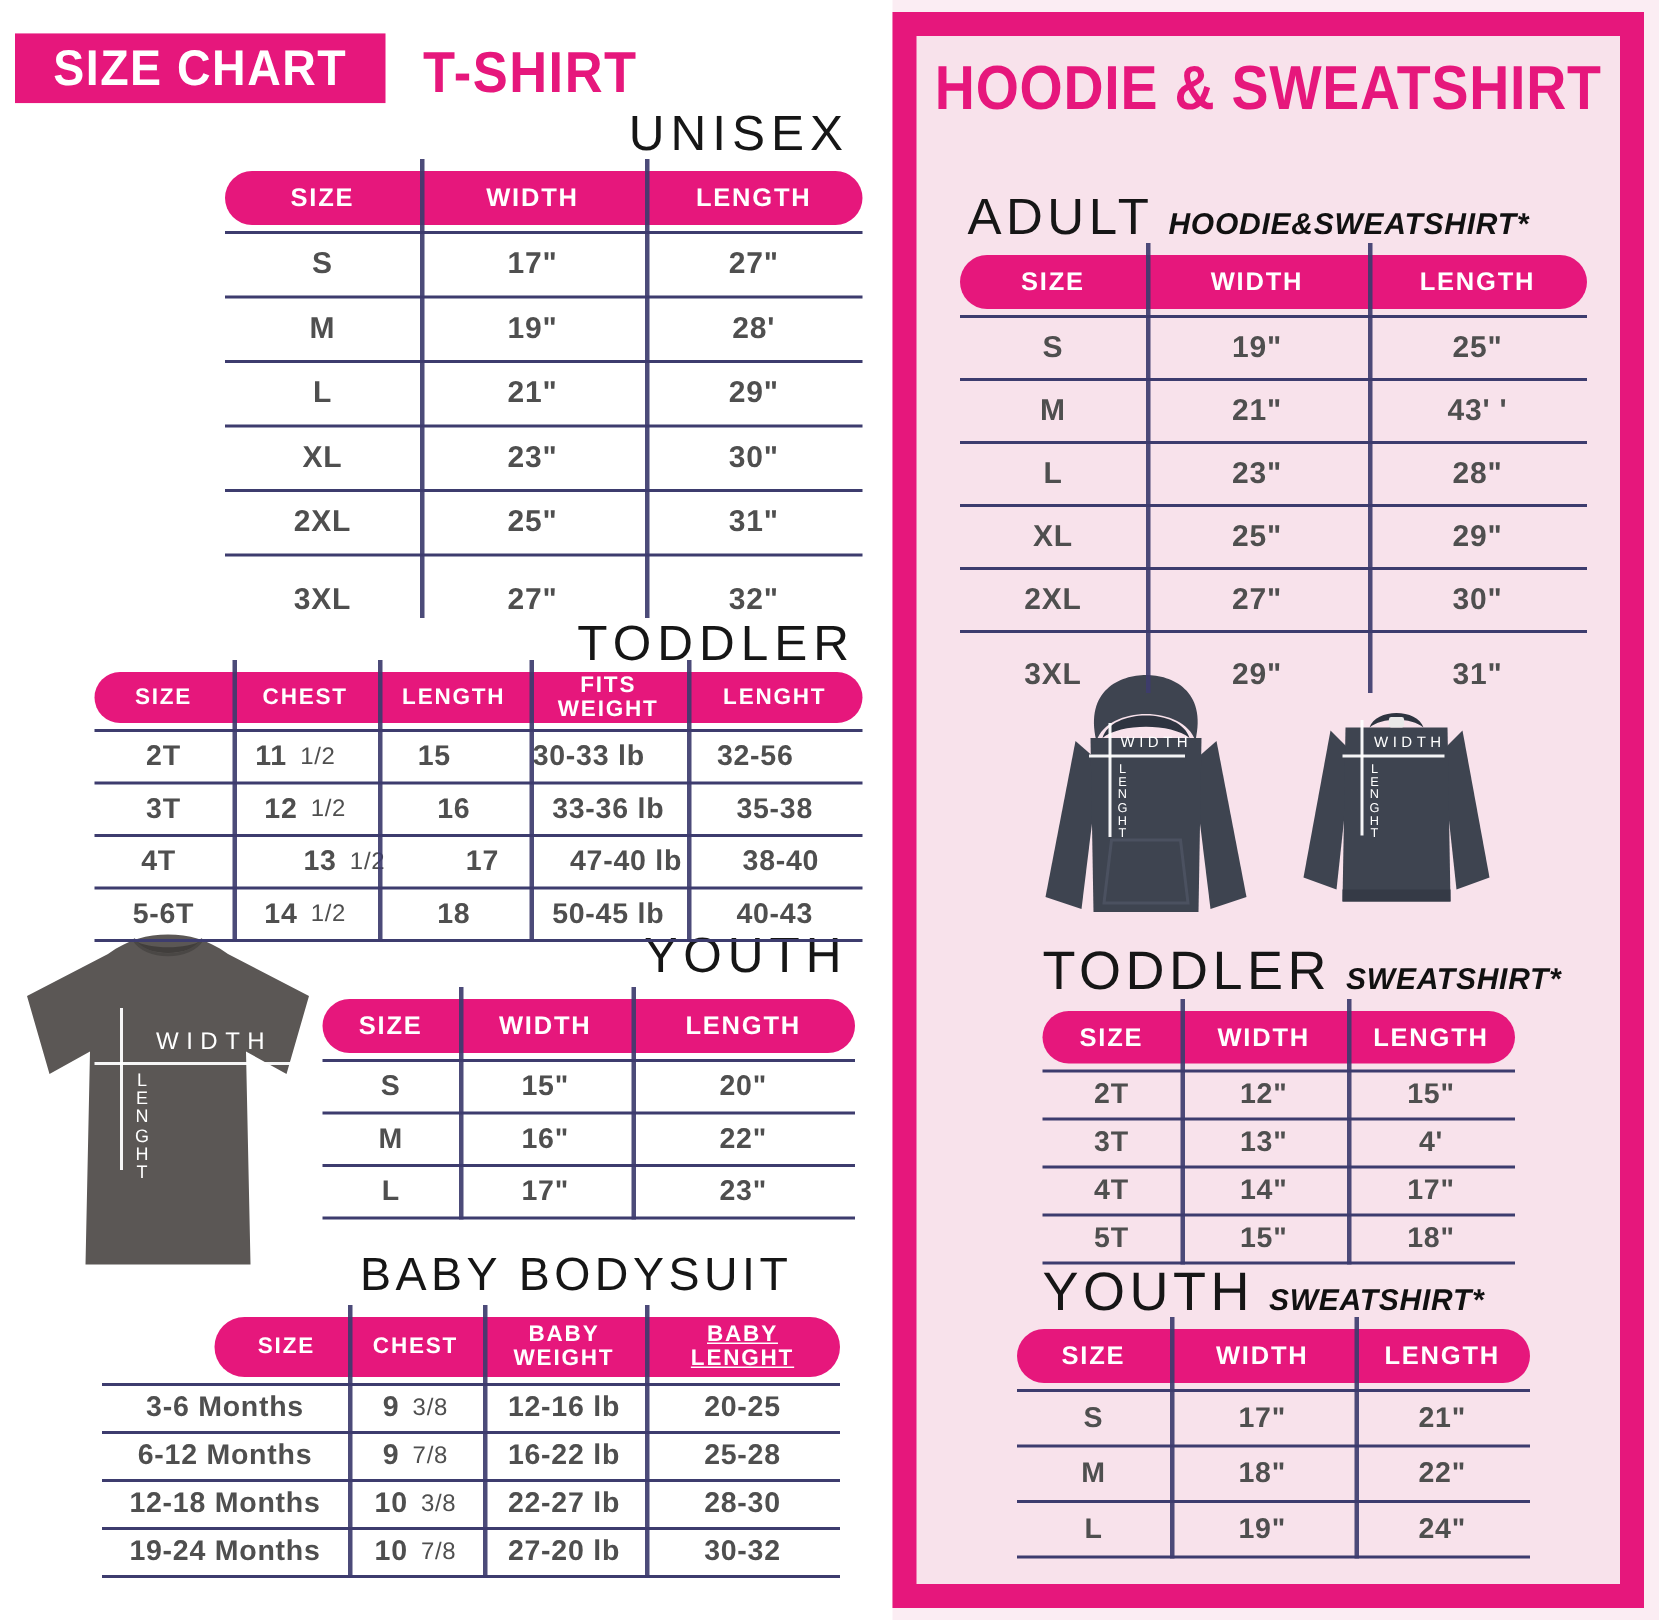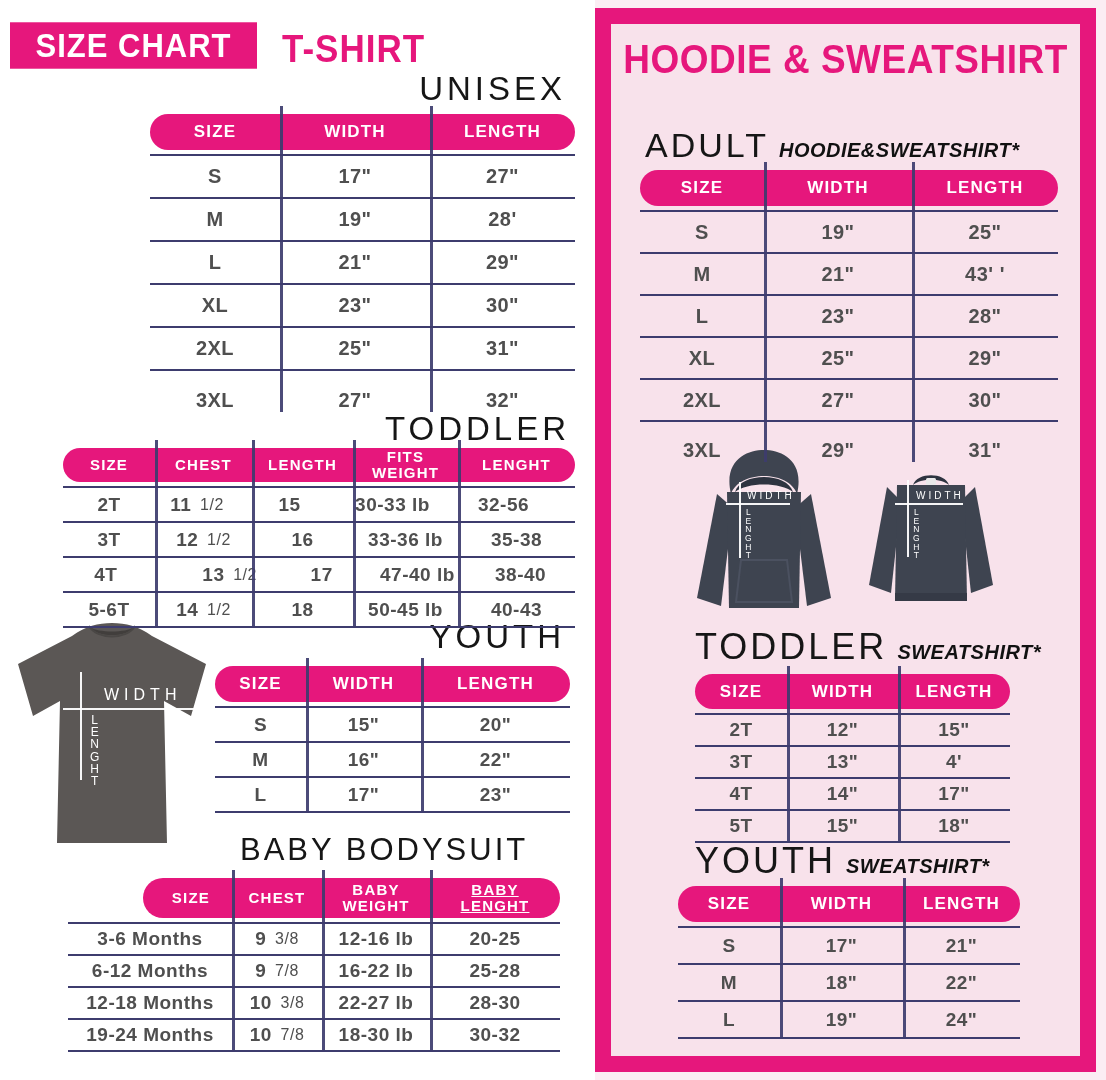--- a/index.html
+++ b/index.html
@@ -249,21 +249,21 @@
             </div>
             <div class="tcell" style="width: 108px;">22-27 lb</div>
             <div class="tcell" style="width: 130px;">28-30</div>
           </div>
           <div class="trow">
             <div class="tcell" style="width: 164px;">19-24 Months</div>
             <div class="tcell" style="width: 90px;">
               <span>10&nbsp;</span>
               <span class="frac">7/8</span>
             </div>
-            <div class="tcell" style="width: 108px;">18-30 lb</div>
+            <div class="tcell" style="width: 108px;">27-20 lb</div>
             <div class="tcell" style="width: 130px;">30-32</div>
           </div>
         </div>
         <div class="vline" style="left: 164px;"></div>
         <div class="vline" style="left: 254px;"></div>
         <div class="vline" style="left: 362px;"></div>
       </div>
   </section>
 
   <section class="panel">

